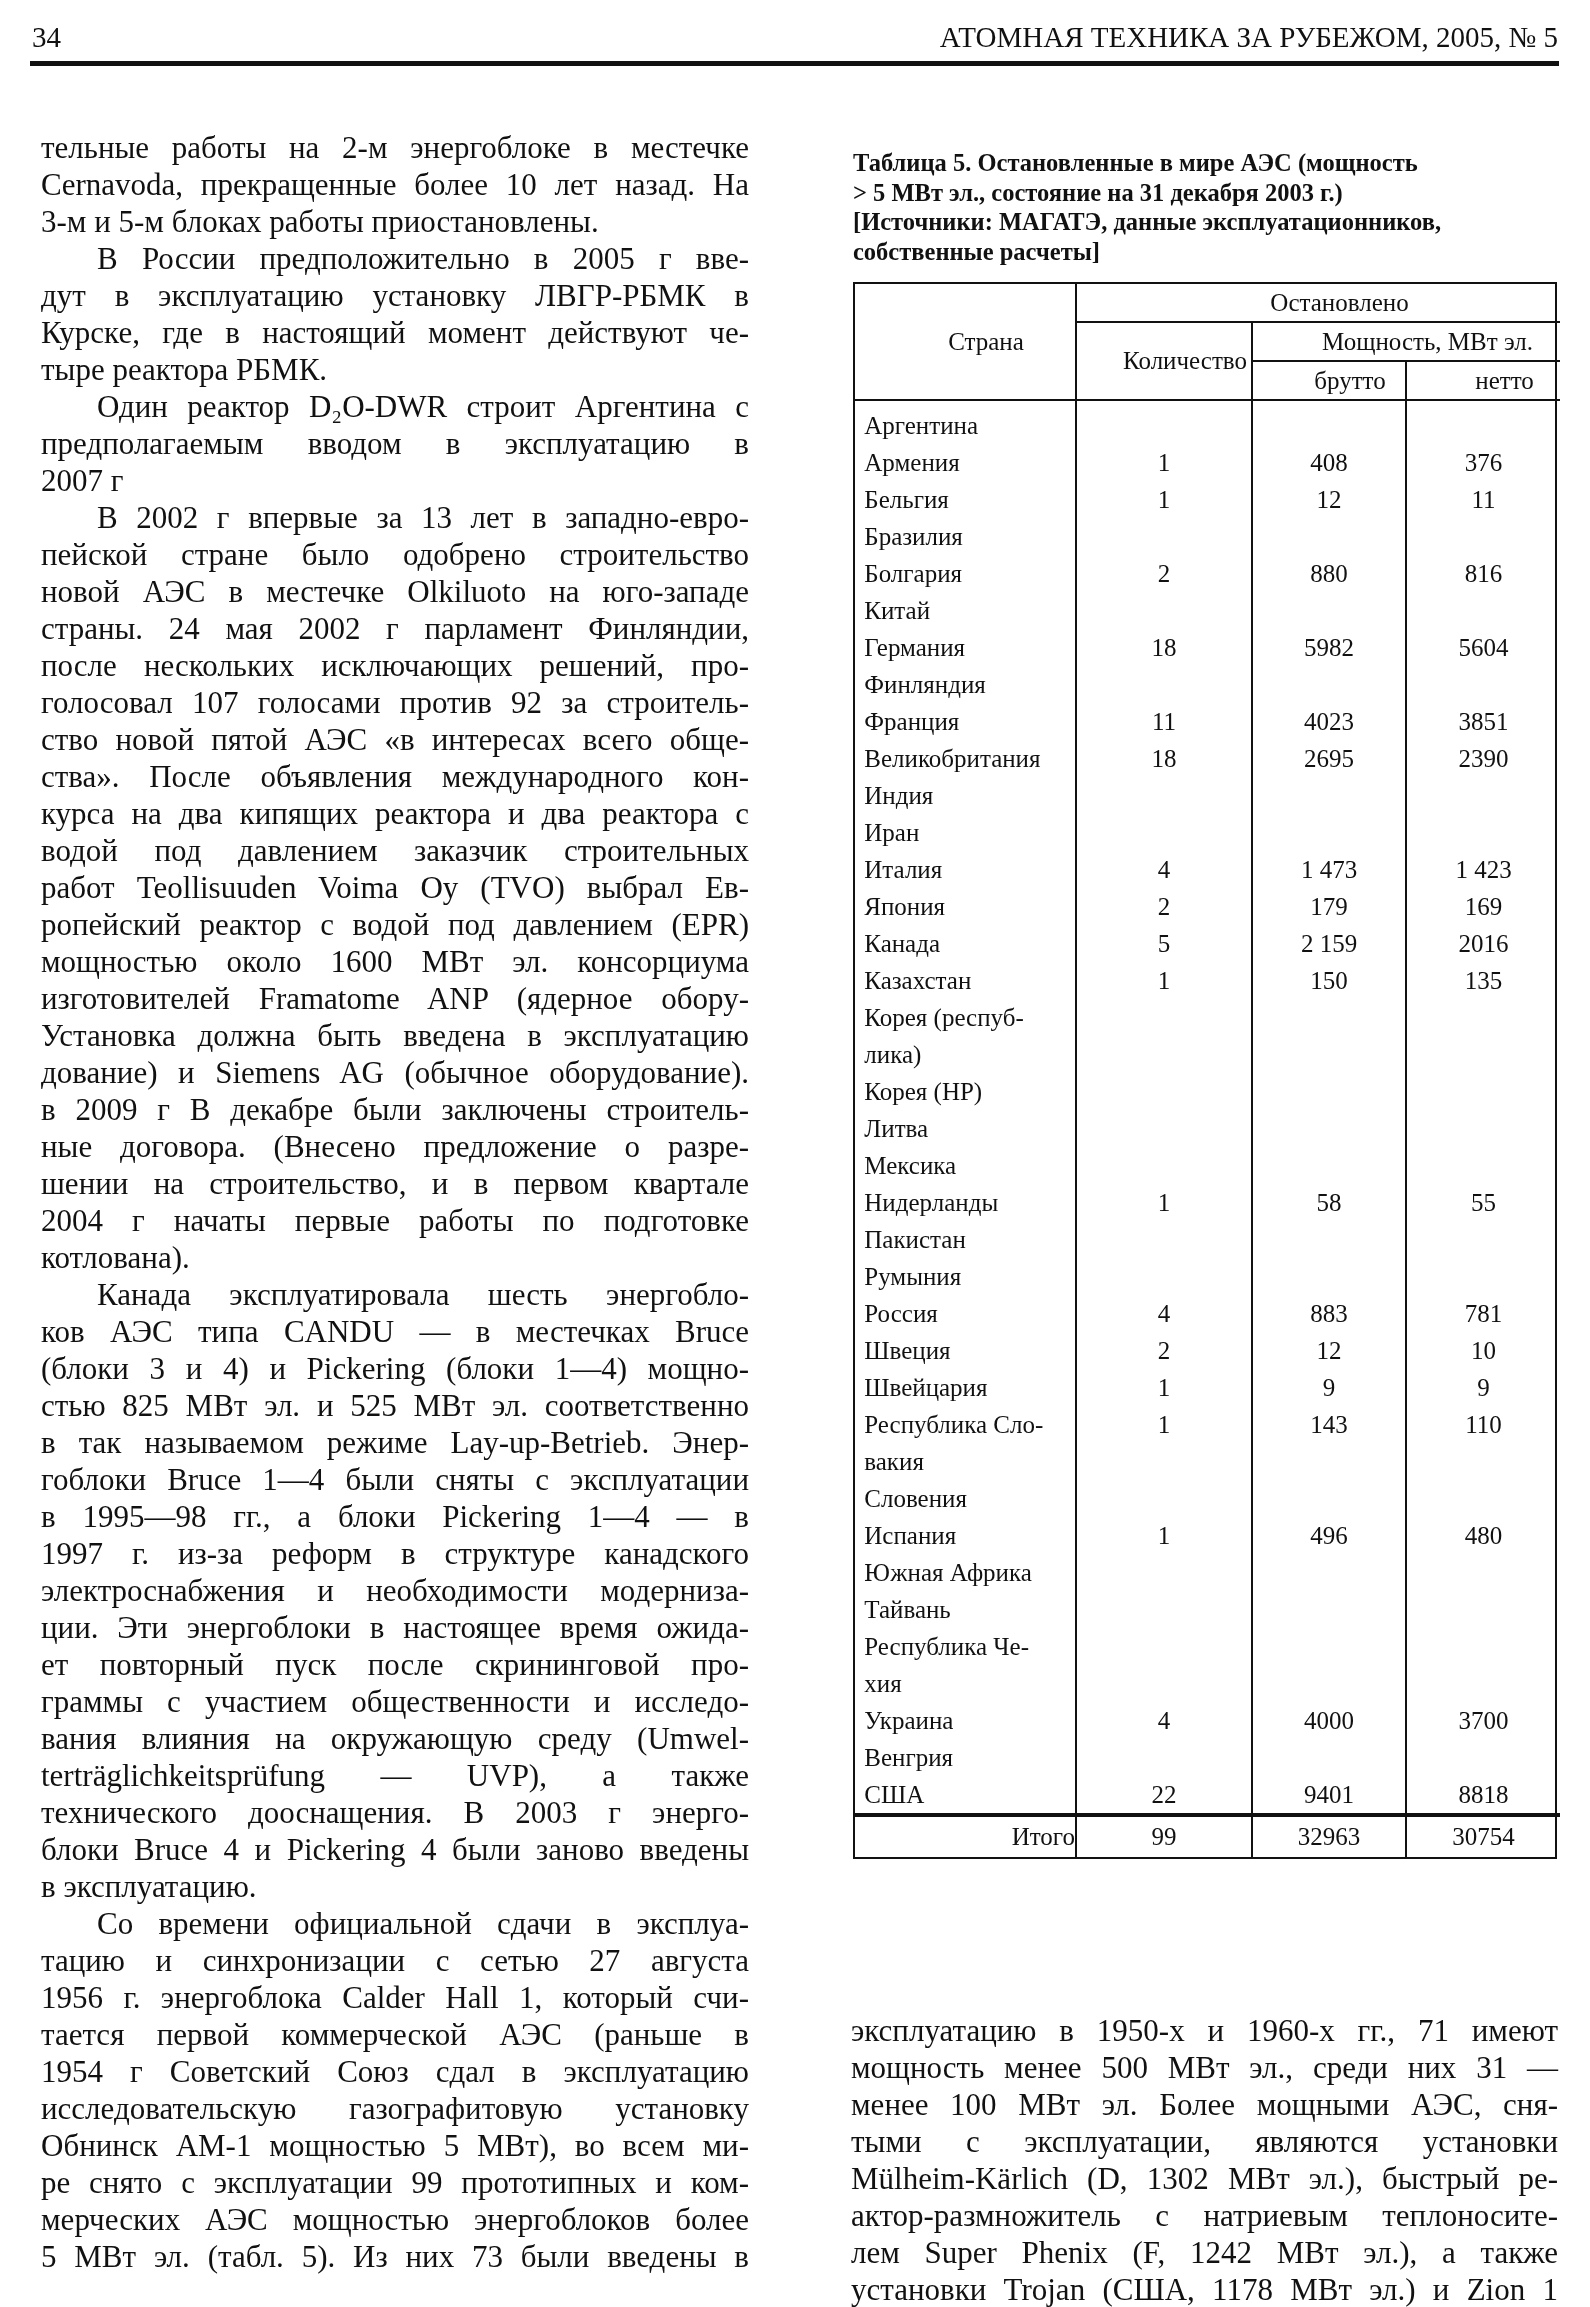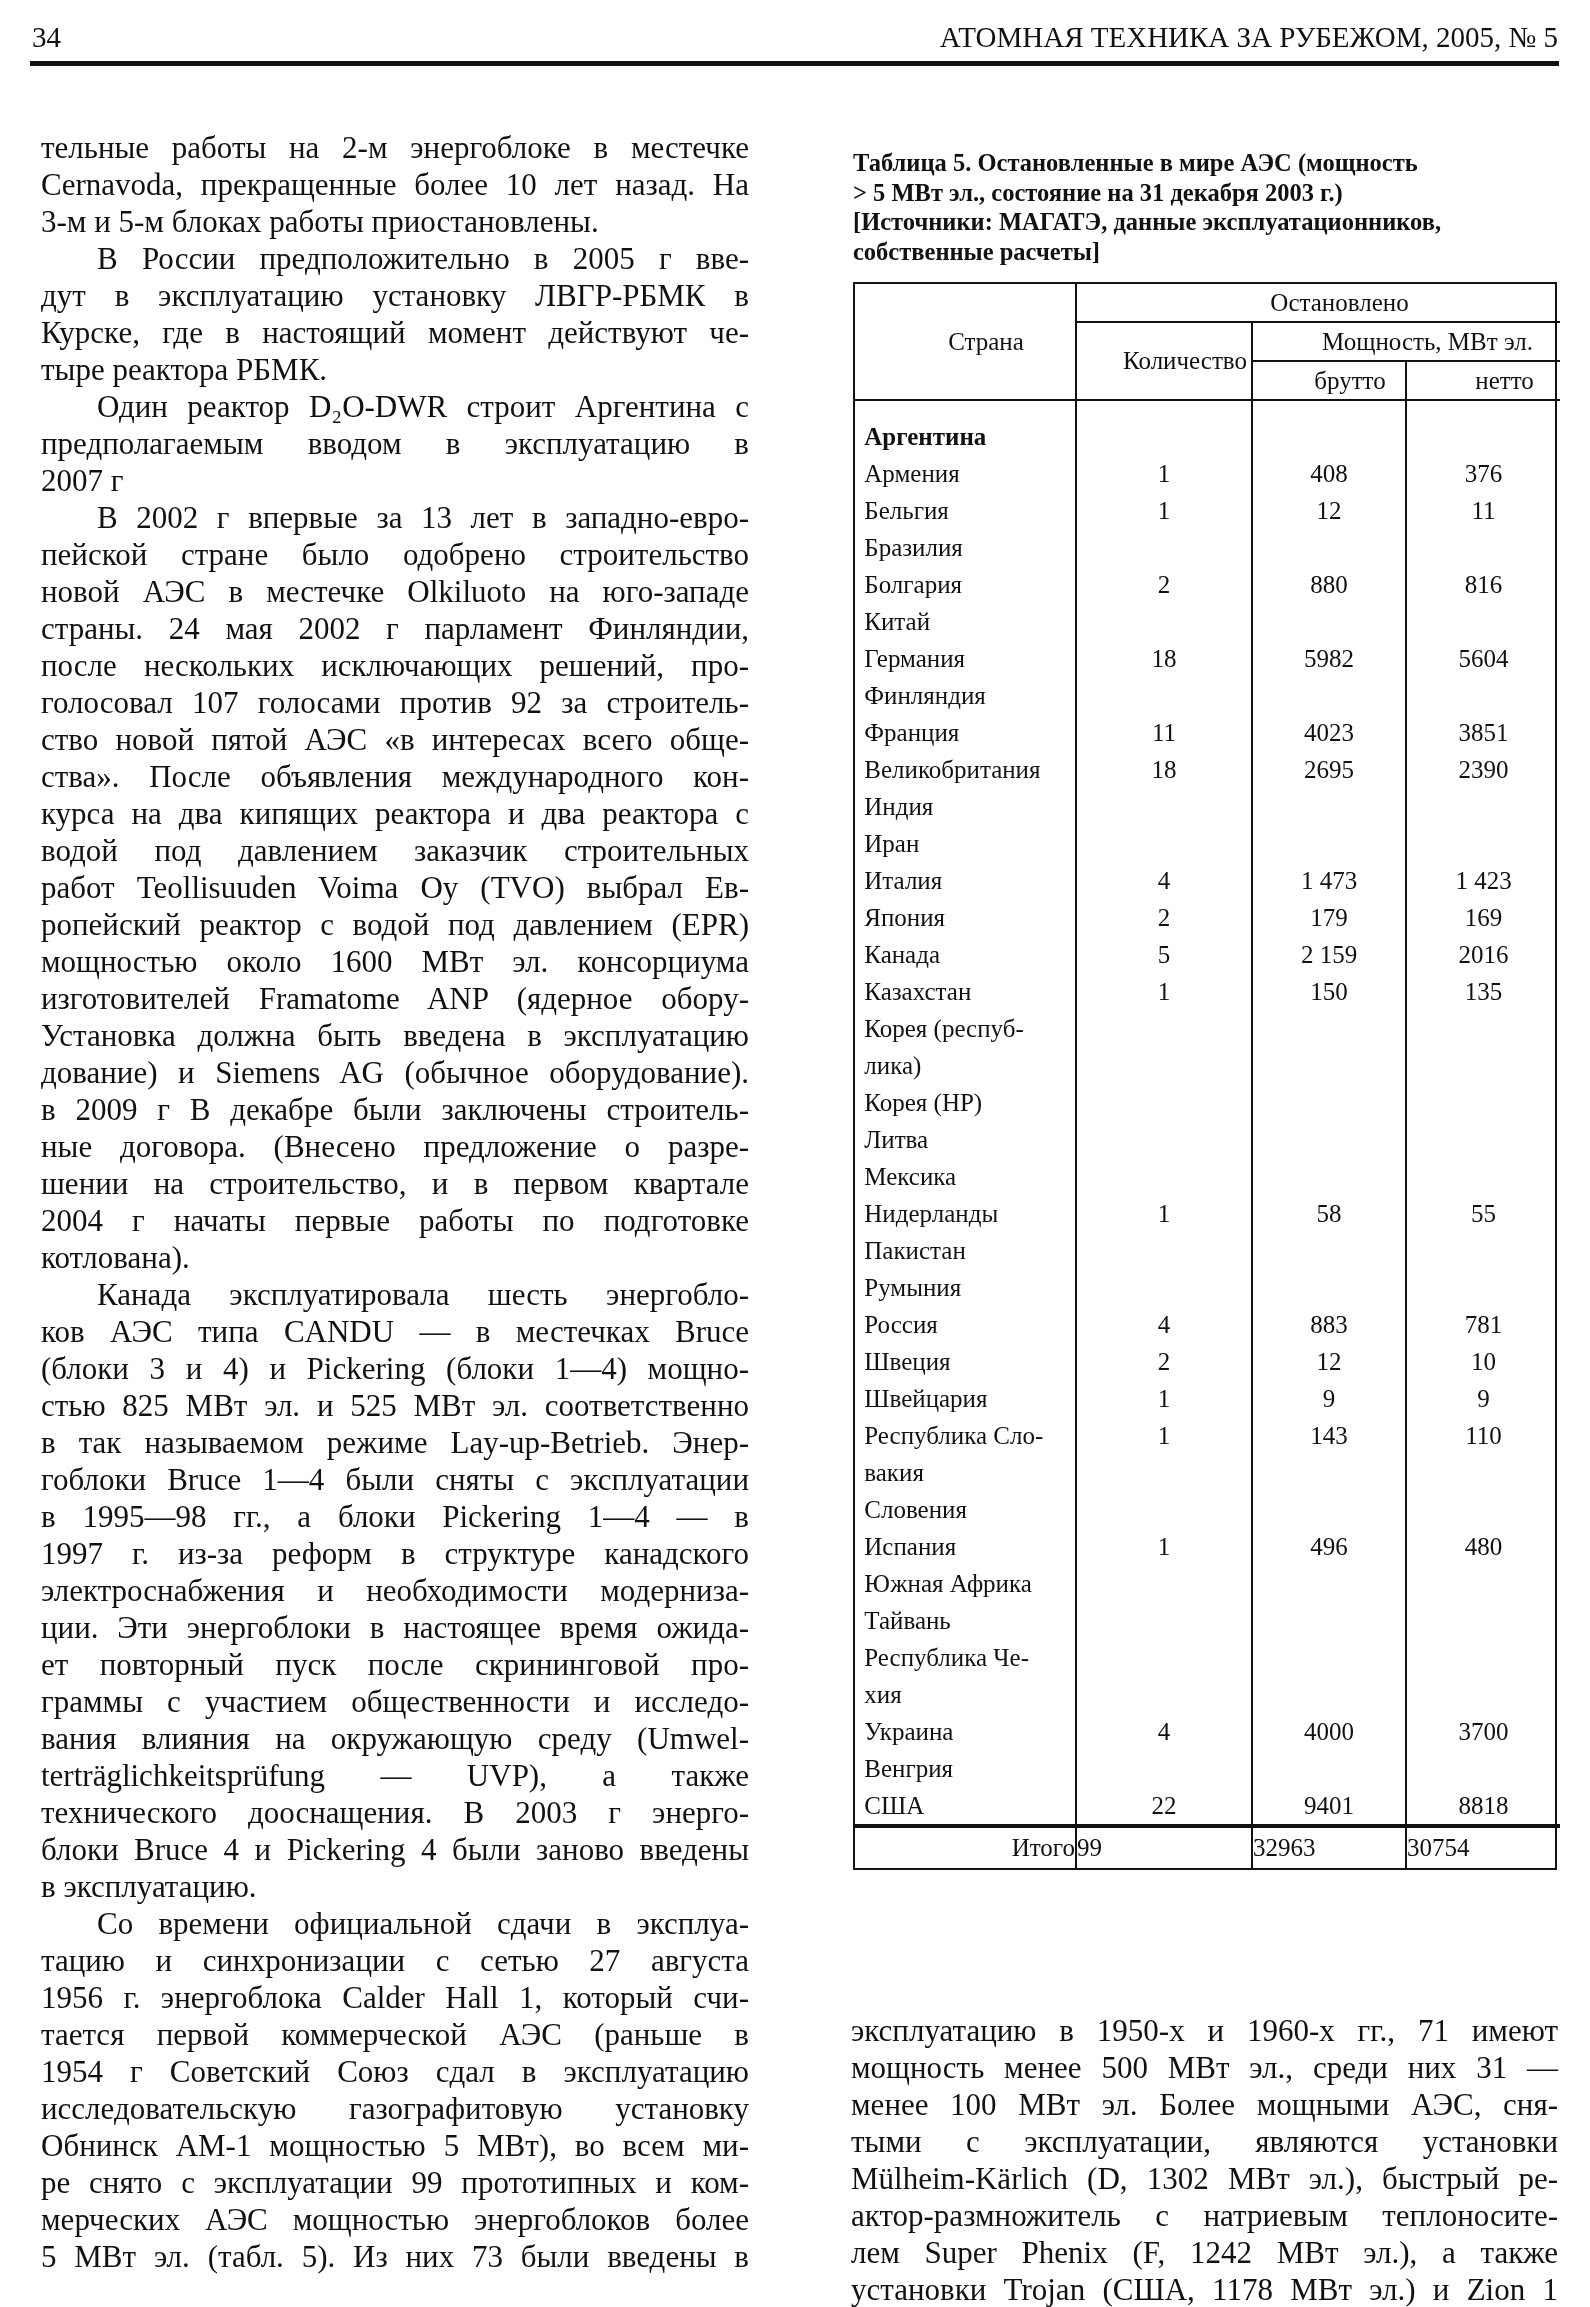--- a/index.html
+++ b/index.html
@@ -44,24 +44,24 @@
   thead th.first-col { border-left: none; font-family: Liberation Serif, serif; }
   thead th.last-col { border-right: none; }
   thead tr.h1 th { border-top: none; }
   tbody td {
     height: 37px; line-height: 37px; vertical-align: top;
     border-left: 2px solid #111; border-right: 2px solid #111;
   }
   tbody td:first-child { border-left: none; text-align: left; padding-left: 9.3px; }
   tbody td:last-child { border-right: none; }
   tbody td.num { text-align: center; }
-  tbody tr.first td { padding-top: 17px; font-weight: bold; }
+  tbody tr.first td { padding-top: 6px; }
   tfoot td {
     border-top: 4.6px solid #111; border-left: 2px solid #84cc16; border-right: 2px solid #111;
-    height: 40px; line-height: 40px; text-align: left;
+    height: 40px; line-height: 40px; text-align: center;
   }
   tfoot td:first-child { border-left: none; text-align: right; padding-left: 16px; }
   tfoot td:last-child { border-right: none; }
 </style>
 </head>
 <body>
 
 <div class="page-number">34</div>
 <div class="running-title">АТОМНАЯ ТЕХНИКА ЗА РУБЕЖОМ, 2005, № 5</div>
 <div class="header-rule"></div>

